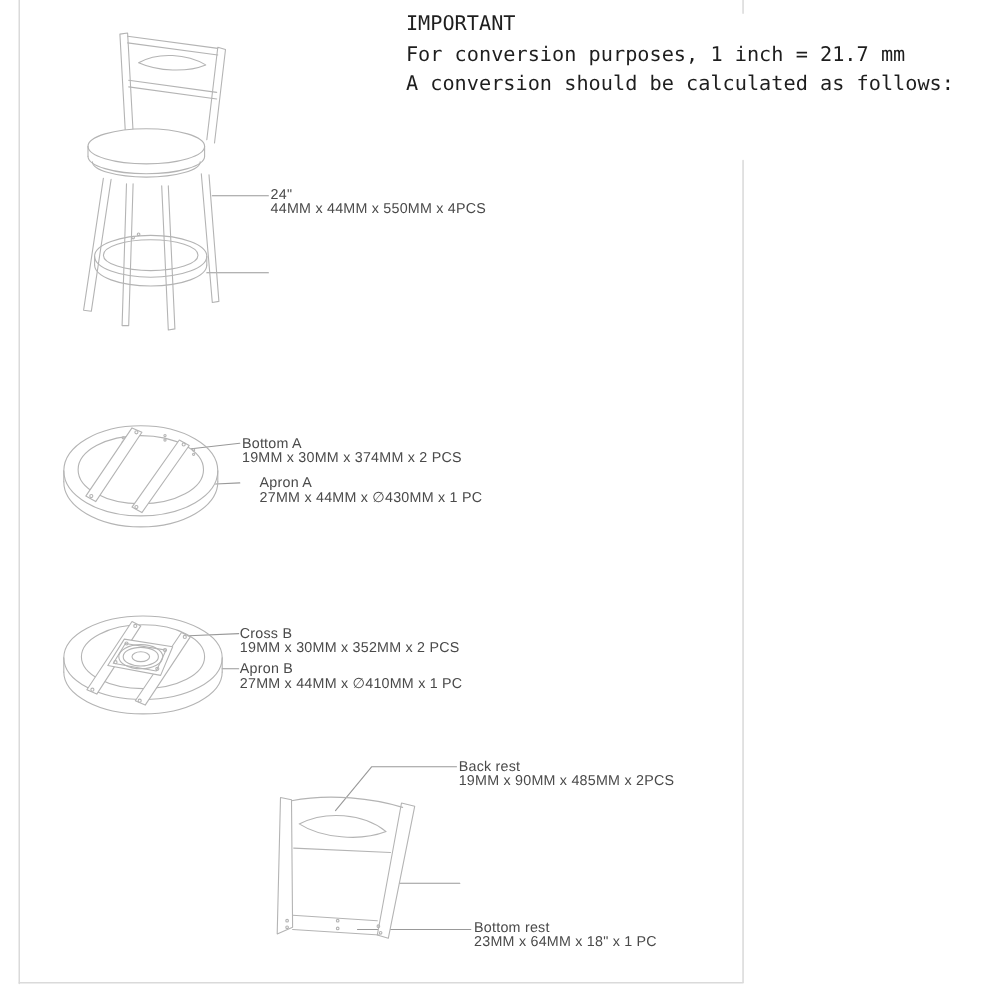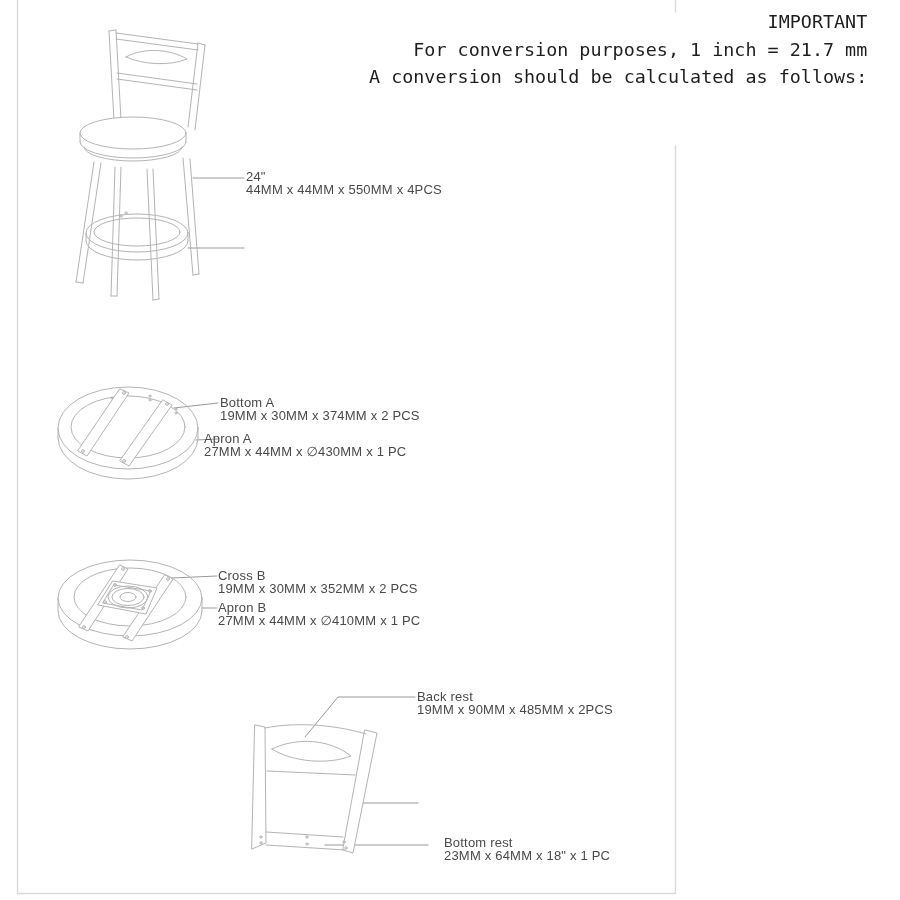--- a/index.html
+++ b/index.html
@@ -2,21 +2,21 @@
 <html><head>
 <meta charset="utf-8">
 <style>
   html,body{margin:0;padding:0;background:#fff;}
   .page{position:relative;width:900px;height:900px;background:#ffffff;overflow:hidden;
         font-family:"Liberation Sans",sans-serif;}
   .art{position:absolute;left:0;top:0;width:900px;height:900px;}
   .notice{position:absolute;left:369px;top:8px;color:#1e1e1e;
           font-family:"DejaVu Sans Mono",monospace;font-size:18.4px;line-height:27.6px;
           white-space:nowrap;}
-  .notice .line{white-space:nowrap;text-align:right;}
+  .notice .line{white-space:nowrap;}
   .part-label{position:absolute;color:#4a4a4a;font-size:13px;line-height:13.4px;
               letter-spacing:.2px;white-space:nowrap;}
   .part-label .dims{white-space:nowrap;}
 </style>
 </head>
 <body>
 
 <div class="page">
 
   <svg class="art" viewBox="0 0 900 900" fill="none" stroke-linecap="round" stroke-linejoin="round">
@@ -137,39 +137,39 @@
     <div class="name">24"</div>
     <div class="dims">44MM x 44MM x 550MM x 4PCS</div>
   </div>
 
 
   <div class="part-label" style="left:220px;top:396px">
     <div class="name">Bottom A</div>
     <div class="dims">19MM x 30MM x 374MM x 2 PCS</div>
   </div>
 
-  <div class="part-label" style="left:204px;top:432px">
+  <div class="part-label" style="left:236px;top:432px">
     <div class="name">Apron A</div>
     <div class="dims">27MM x 44MM x ∅430MM x 1 PC</div>
   </div>
 
   <div class="part-label" style="left:218px;top:569px">
     <div class="name">Cross B</div>
     <div class="dims">19MM x 30MM x 352MM x 2 PCS</div>
   </div>
 
   <div class="part-label" style="left:218px;top:601px">
     <div class="name">Apron B</div>
     <div class="dims">27MM x 44MM x ∅410MM x 1 PC</div>
   </div>
 
   <div class="part-label" style="left:417px;top:690px">
     <div class="name">Back rest</div>
     <div class="dims">19MM x 90MM x 485MM x 2PCS</div>
   </div>
 
 
-  <div class="part-label" style="left:444px;top:836px">
+  <div class="part-label" style="left:431px;top:836px">
     <div class="name">Bottom rest</div>
     <div class="dims">23MM x 64MM x 18" x 1 PC</div>
   </div>
 
 </div>
 
 </body></html>

